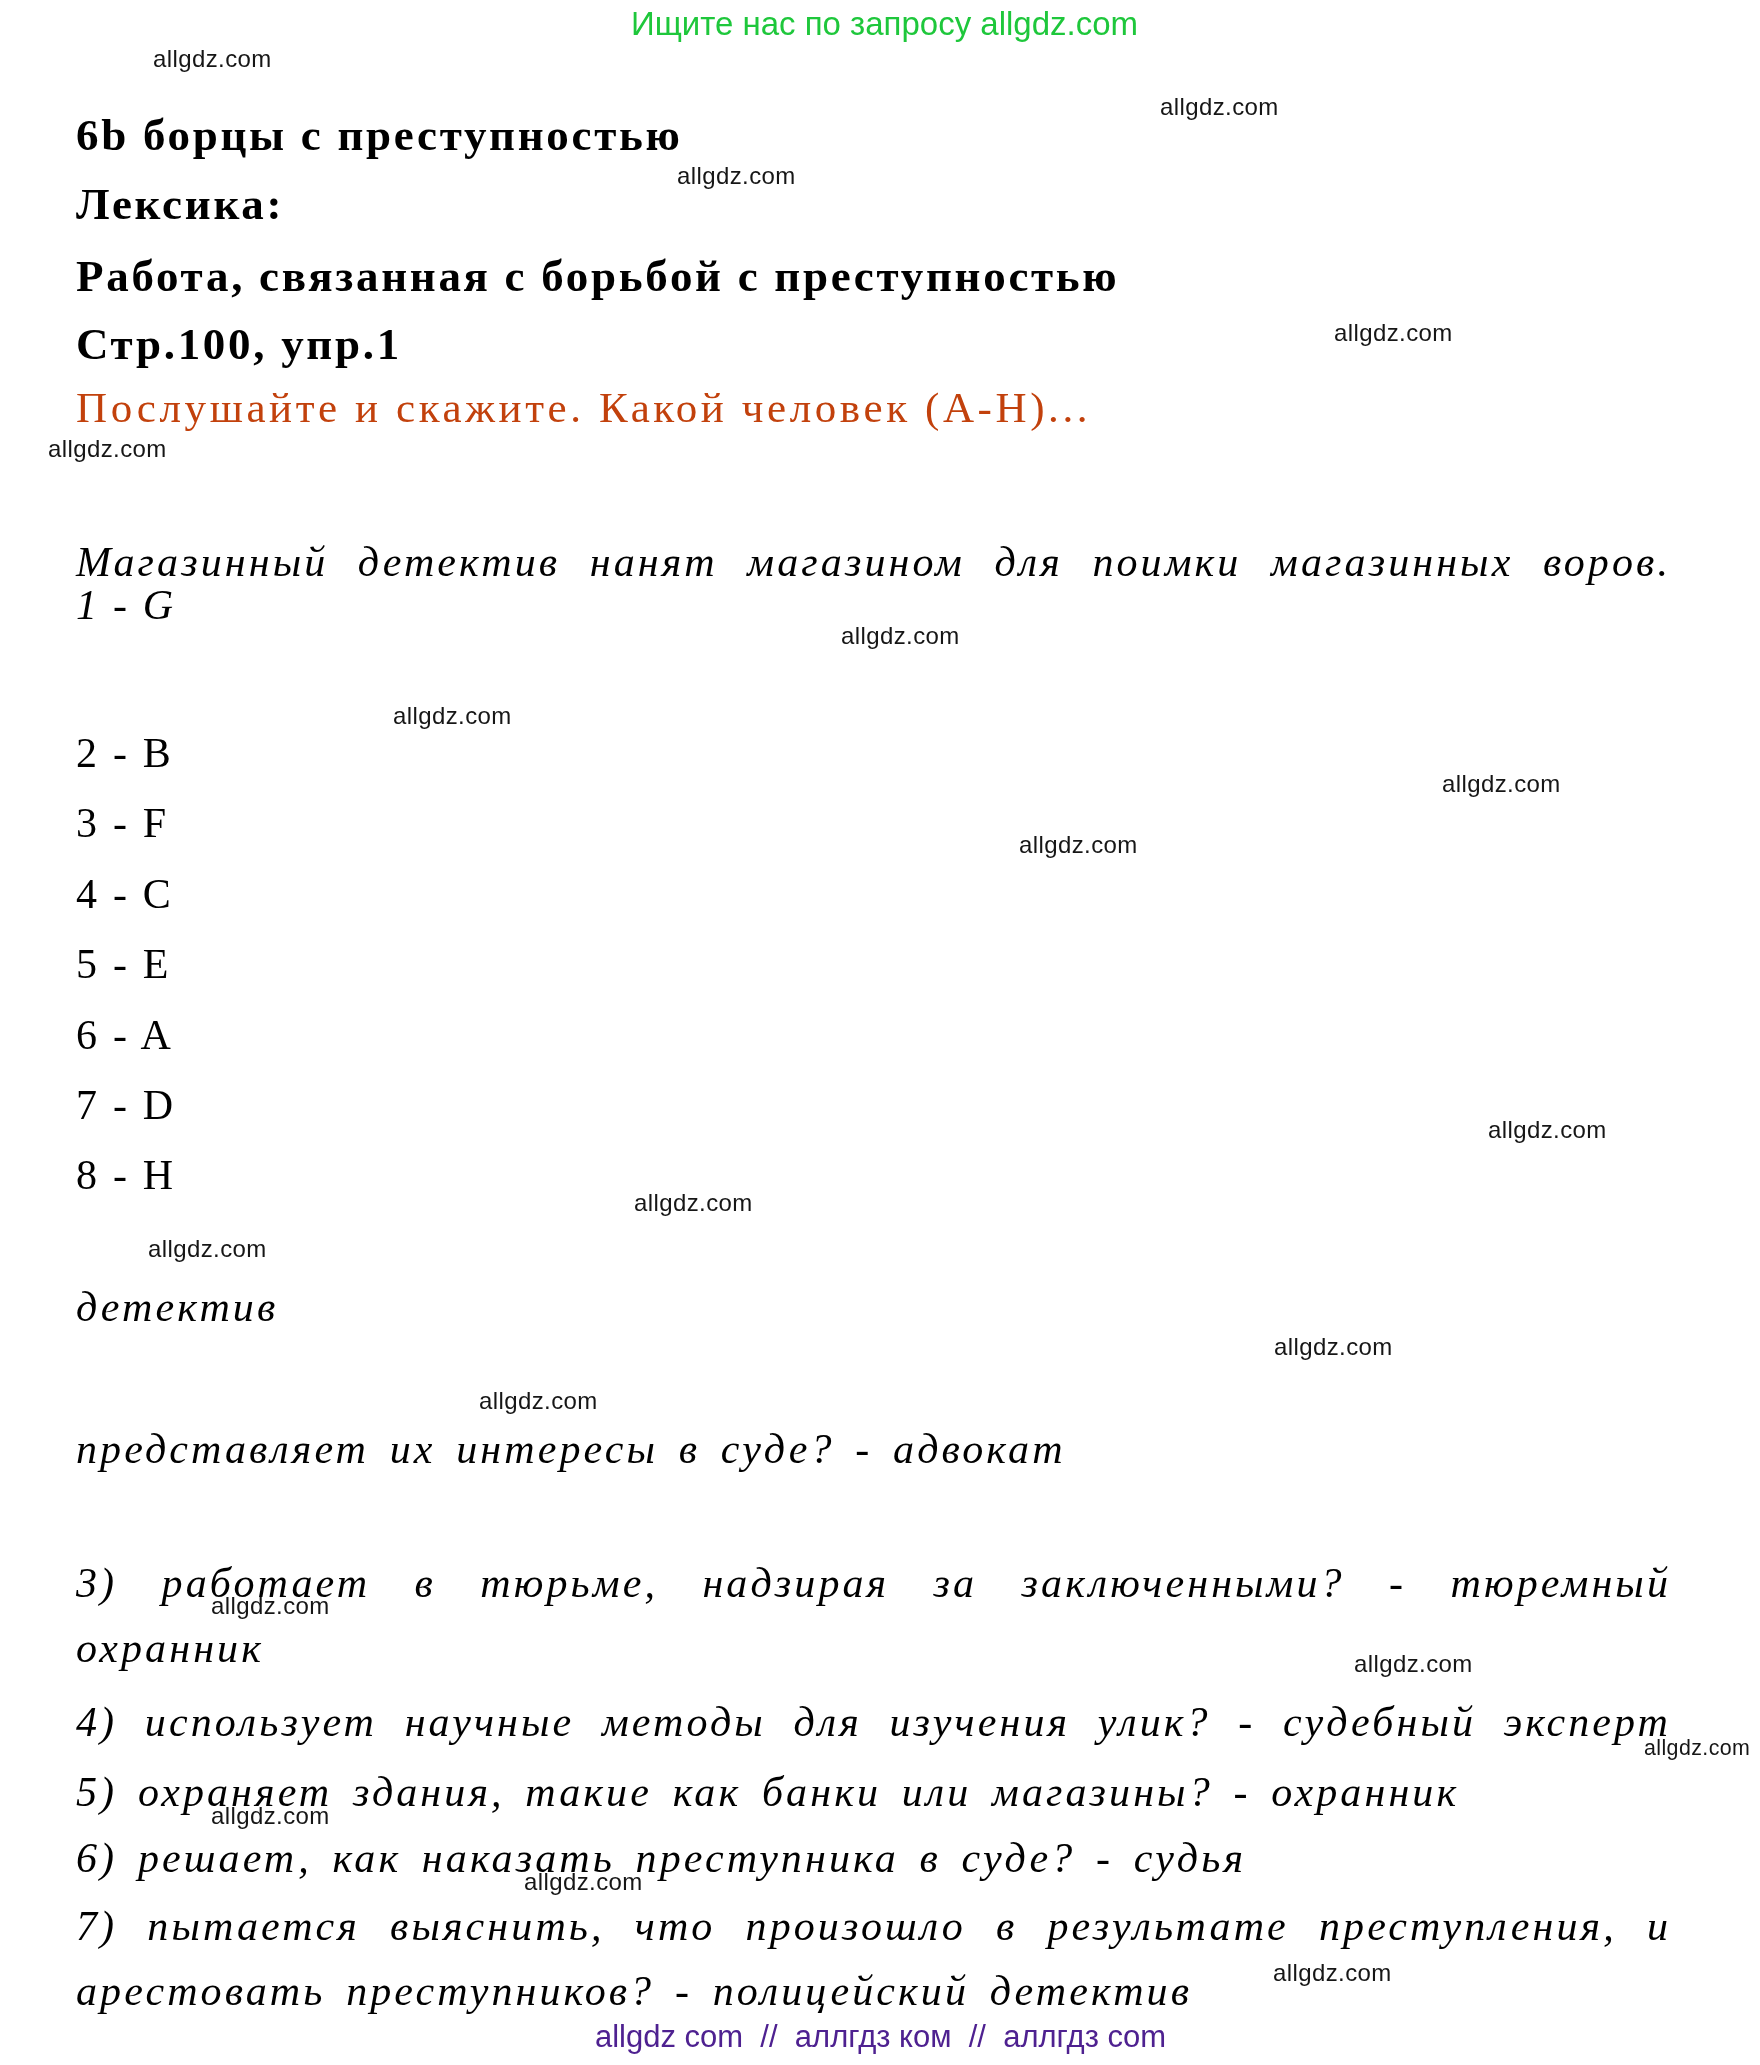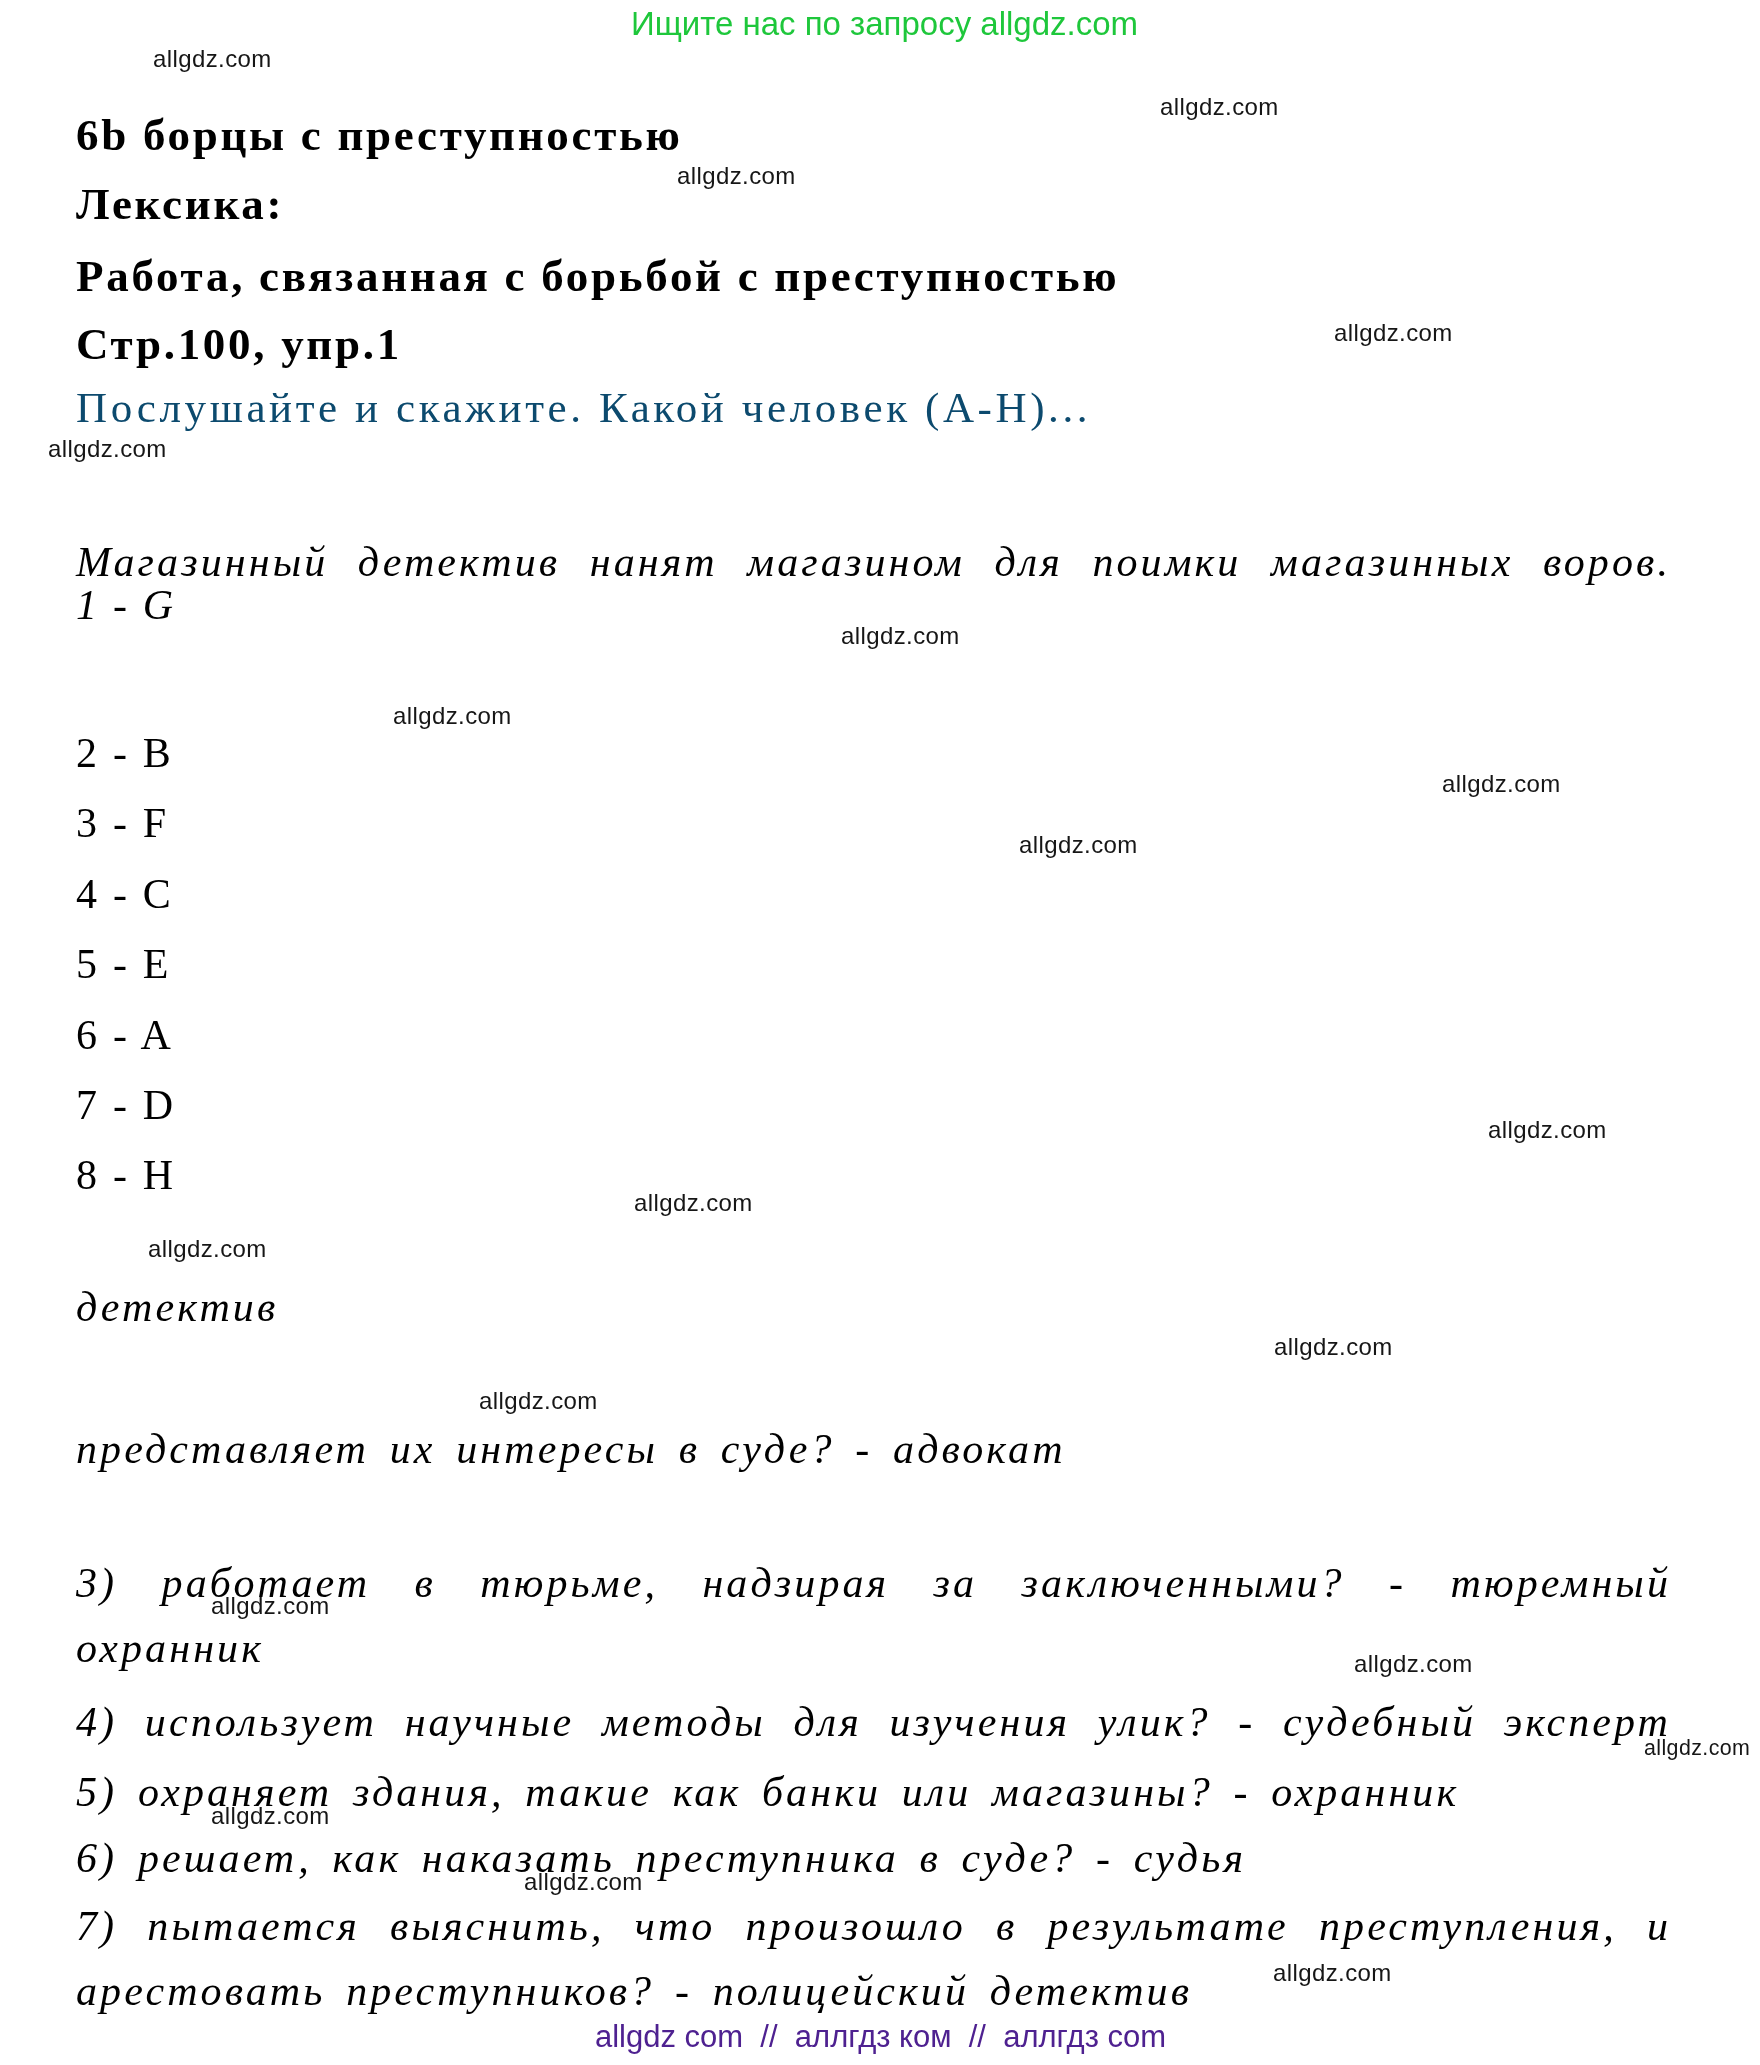--- a/index.html
+++ b/index.html
@@ -30,21 +30,21 @@
   .wm.small{font-size:21.4px;}
   .h{
     position:absolute;left:76px;
     font-weight:bold;font-size:45px;
     letter-spacing:2.7px;
     white-space:nowrap;
   }
   .task{
     position:absolute;left:76px;top:383px;
     font-size:43px;letter-spacing:3.6px;
-    white-space:nowrap;color:#0c4a6e;
+    white-space:nowrap;color:#c2410c;
   }
   .intro{
     position:absolute;left:76px;top:538px;width:1595px;
     font-style:italic;font-size:42px;
     letter-spacing:3.1px;word-spacing:7.1px;
     text-align:justify;text-align-last:justify;
   }
   .ans{
     position:absolute;left:76px;
     font-size:42px;letter-spacing:2.7px;

